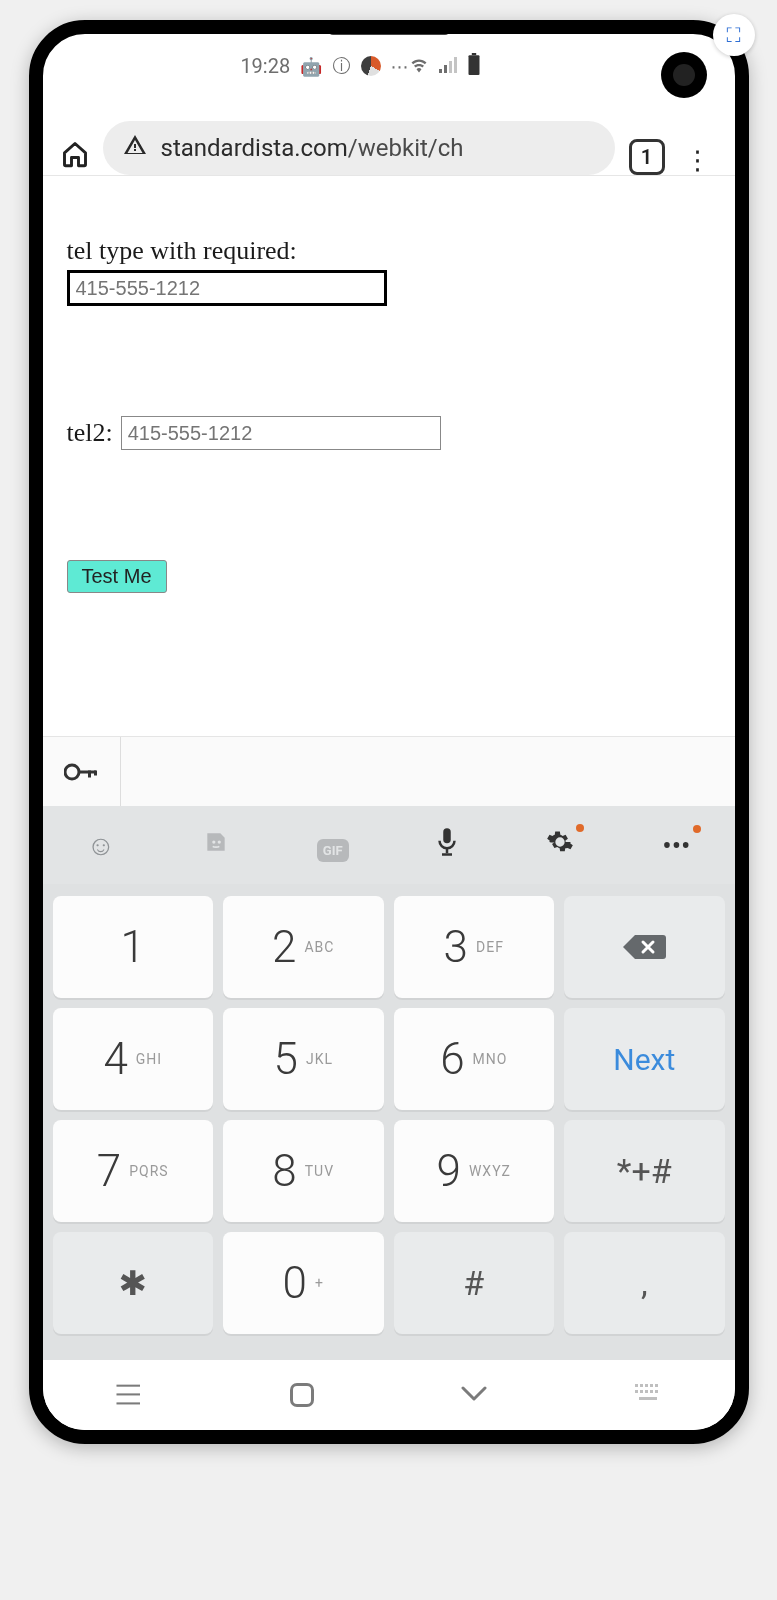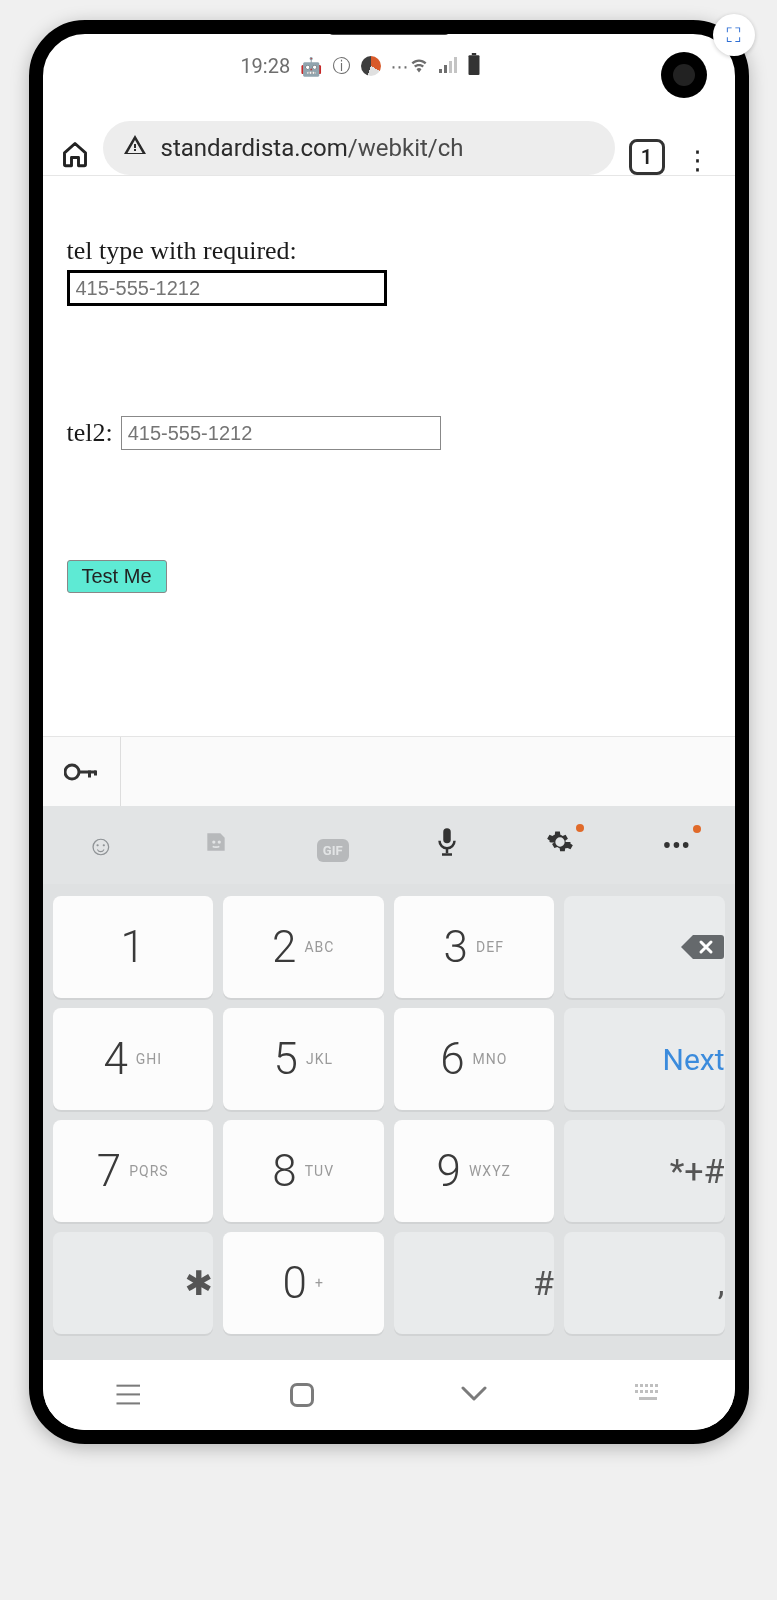--- a/index.html
+++ b/index.html
@@ -186,21 +186,21 @@
     display:flex;
     align-items:center;
     justify-content:center;
     gap:8px;
     box-shadow: 0 2px 0 rgba(0,0,0,.06);
     color:#3b3b3b;
     user-select:none;
   }
   .key .num { font-size:44px; font-weight:300; color:#3a3a3a; }
   .key .sub { font-size:14px; color:#9a9a9a; letter-spacing:1px; }
-  .key.gray { background:#e9ebec;justify-content:flex-end; }
+  .key.gray { background:#e9ebec; }
   .key.next { color:#3b8bdc; font-size:30px; font-weight:400; }
   .key.sym  { font-size:34px; color:#555; }
   .key.backspace svg { width:46px; height:32px; }
 
   
   .navbar {
     height: 70px;
     display:flex;
     align-items:center;
     justify-content:space-around;

